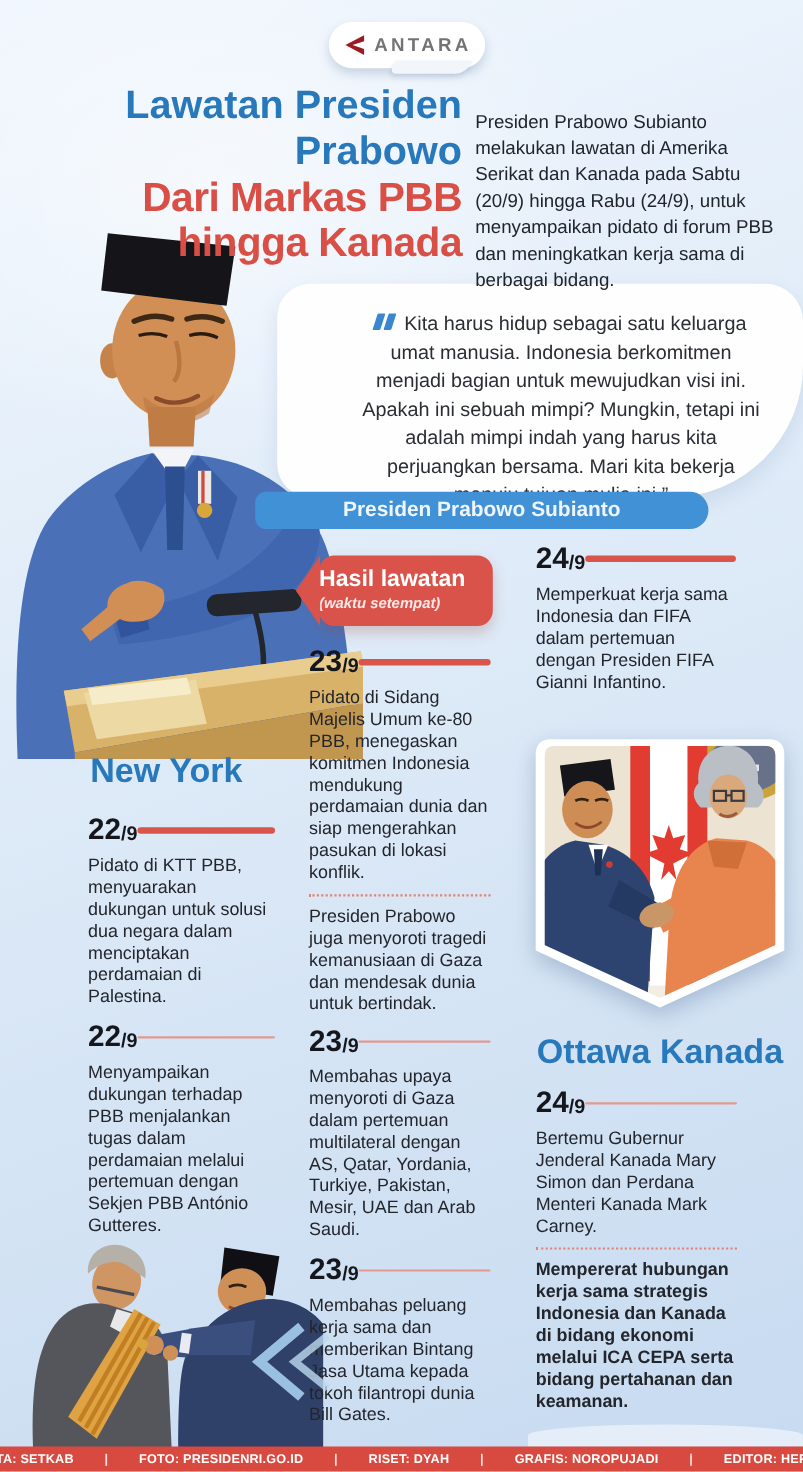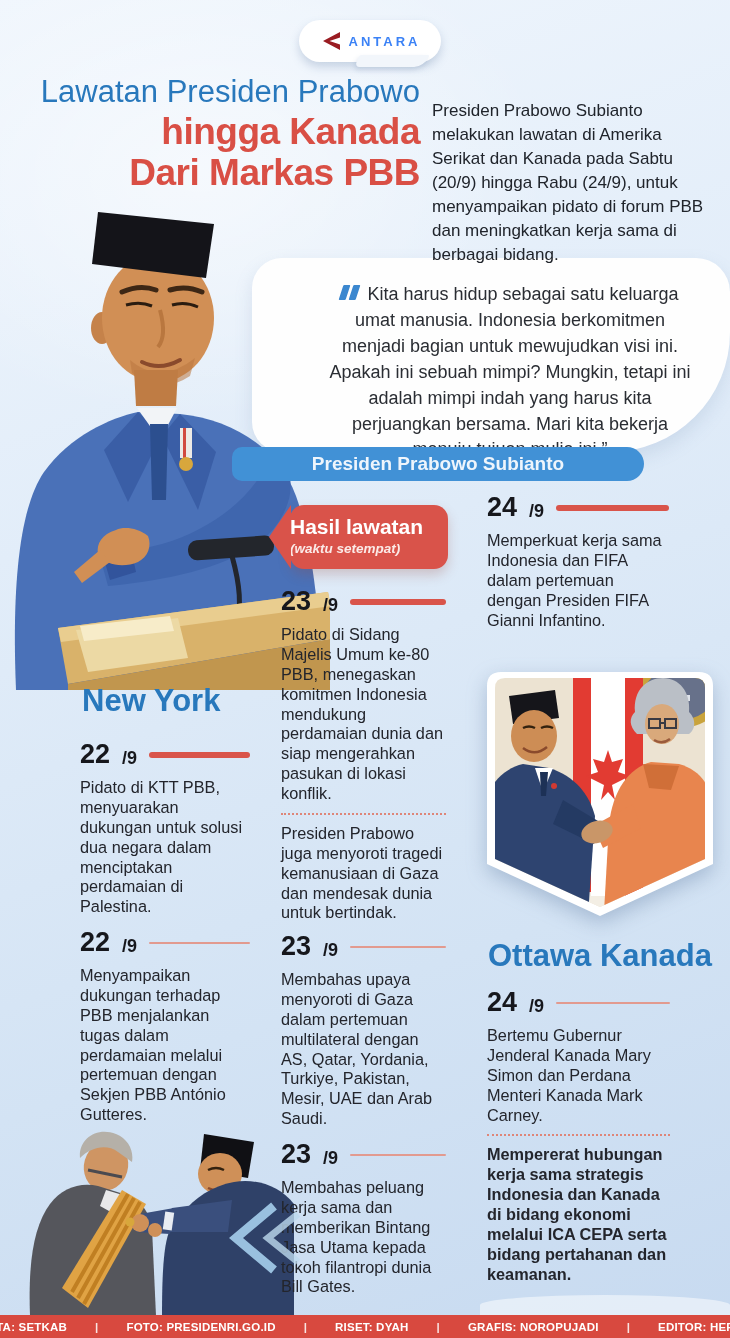--- a/index.html
+++ b/index.html
@@ -13,24 +13,24 @@
     background:radial-gradient(closest-side,rgba(255,255,255,.55),rgba(255,255,255,0));
     pointer-events:none;
   }
   
   .brand-badge{position:absolute;left:299px;top:20px;width:142px;height:42px;background:#fff;
     border-radius:22px;box-shadow:0 5px 10px rgba(90,120,160,.28);
     display:flex;align-items:center;justify-content:center;gap:7px;z-index:5;}
   .brand-badge::after{content:"";position:absolute;right:14px;bottom:-5px;width:70px;height:12px;
     background:#f2f6fb;border-radius:2px 2px 12px 6px;transform:skewX(-24deg);z-index:-1;
     box-shadow:0 3px 5px rgba(90,120,160,.2);}
-  .brand-name{font-size:13px;font-weight:700;letter-spacing:3px;color:#3b82f6;}
+  .brand-name{font-size:17px;font-weight:700;letter-spacing:3px;color:#737373;}
   
   .title{position:absolute;left:30px;top:74px;width:390px;text-align:right;z-index:4;}
-  .title-l1{font-size:31px;font-weight:400;color:#2878bc;line-height:1.18;}
+  .title-l1{font-size:36px;font-weight:700;color:#2878bc;line-height:1.18;}
   .title-l2{font-size:37px;font-weight:800;color:#d94f45;line-height:1.12;letter-spacing:-.5px;}
   
   .intro{position:absolute;left:432px;top:99px;width:273px;font-size:17px;line-height:1.41;
     color:#20242b;z-index:4;}
   
   .quote-card{position:absolute;left:252px;top:258px;width:478px;height:194px;background:#fefefe;
     border-radius:30px 34px 120px 30px;box-shadow:0 8px 18px rgba(110,140,175,.18);z-index:2;}
   .quote-text{width:372px;margin:24px auto 0 72px;text-align:center;font-size:18px;line-height:1.44;
     color:#2a2d33;}
   .qmark{display:inline-block;margin-right:6px;}
@@ -44,21 +44,21 @@
   .res-badge{position:absolute;left:290px;top:505px;width:158px;height:64px;background:#d9534a;
     border-radius:14px;text-align:left;color:#fff;z-index:4;
     box-shadow:0 6px 12px rgba(150,70,60,.25);}
   .res-badge::before{content:"";position:absolute;left:-21px;top:0;width:0;height:0;
     border-top:32px solid transparent;border-bottom:32px solid transparent;
     border-right:22px solid #d9534a;}
   .res-badge .bt{font-size:21px;font-weight:800;margin-top:10px;}
   .res-badge .bs{font-size:13.5px;font-style:italic;font-weight:600;margin-top:2px;color:#fbeae7;}
   
   .entry{position:absolute;z-index:3;}
-  .date-row{display:flex;align-items:center;gap:12px;}
+  .date-row{display:flex;align-items:center;}
   .day{font-size:27px;font-weight:800;color:#16171c;line-height:1;}
   .mon{font-size:18px;font-weight:800;color:#16171c;margin-top:7px;line-height:1;}
   .rule{flex:1;height:6px;background:#d9544a;border-radius:3px;}
   .rule.thin{height:2px;background:#e29a8f;}
   .entry p{margin:10px 0 0 0;font-size:16.3px;line-height:1.22;color:#23252c;}
   .dotted{border:none;border-top:2px dotted #de8578;margin:9px 0 9px 0;}
   .sec-title{position:absolute;font-size:31px;font-weight:800;color:#2878bc;z-index:3;text-align:right;}
   
   .art{position:absolute;z-index:2;}
   .shield{filter:drop-shadow(0 7px 10px rgba(80,110,150,.35));}
@@ -77,22 +77,22 @@
 
   <div class="brand-badge">
     <svg width="22" height="22" viewBox="0 0 22 22">
       <path d="M20,2 L3,11 L20,20 L20,14.5 L9.5,11 L20,7.5 Z" fill="#9a1c22"></path>
     </svg>
     <span class="brand-name">ANTARA</span>
   </div>
 
   <div class="title">
     <div class="title-l1">Lawatan Presiden Prabowo</div>
+    <div class="title-l2">Dari Markas PBB</div>
     <div class="title-l2">hingga Kanada</div>
-    <div class="title-l2">Dari Markas PBB</div>
   </div>
 
   <div class="intro">Presiden Prabowo Subianto melakukan lawatan di Amerika Serikat dan Kanada pada Sabtu (20/9) hingga Rabu (24/9), untuk menyampaikan pidato di forum PBB dan meningkatkan kerja sama di berbagai bidang.</div>
 
   <div class="quote-card">
     <div class="quote-text"><span class="qmark"><i></i><i></i></span><span>Kita harus hidup sebagai satu keluarga umat manusia. Indonesia berkomitmen menjadi bagian untuk mewujudkan visi ini. Apakah ini sebuah mimpi? Mungkin, tetapi ini adalah mimpi indah yang harus kita perjuangkan bersama. Mari kita bekerja menuju tujuan mulia ini.”</span></div>
   </div>
   <div class="attr-bar">Presiden Prabowo Subianto</div>
 
   <div class="res-badge">

